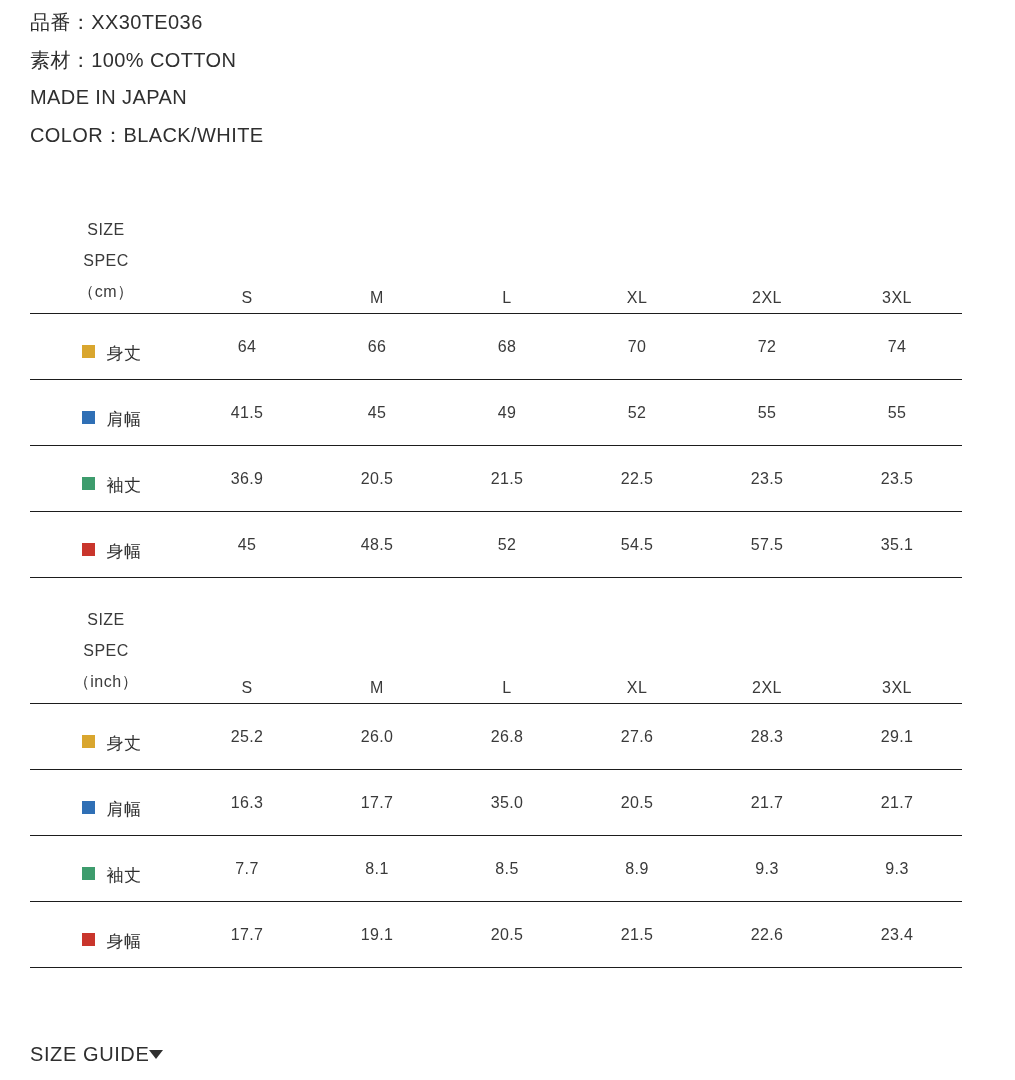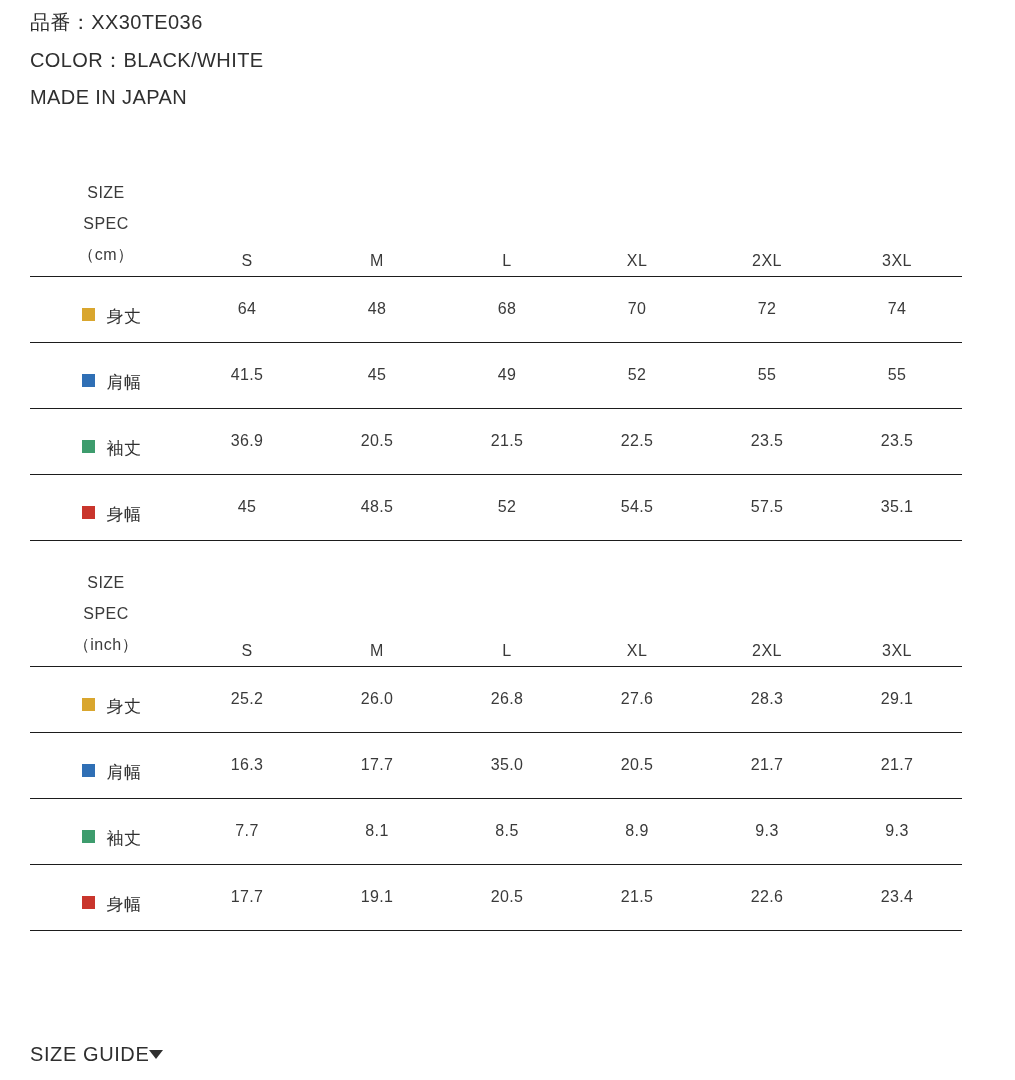--- a/index.html
+++ b/index.html
@@ -124,22 +124,23 @@
     display: inline-block;
   }
 </style>
 </head>
 <body>
 
 <div class="page">
 
   <div class="product-info">
     <div class="line">品番：XX30TE036</div>
+    <div class="line">素材：100% COTTON</div>
+    <div class="line">MADE IN JAPAN</div>
     <div class="line">COLOR：BLACK/WHITE</div>
-    <div class="line">MADE IN JAPAN</div>
   </div>
 
   <div class="spec-block">
     <table class="spec">
       <colgroup>
         <col class="c-label">
           <col class="c-size">
           <col class="c-size">
           <col class="c-size">
           <col class="c-size">
@@ -160,21 +161,21 @@
           <th class="size-col">2XL</th>
           <th class="size-col">3XL</th>
         </tr>
       </thead>
       <tbody>
         <tr>
           <td class="row-label">
             <span class="swatch" style="background:#d9a62e"></span><span class="label-text">身丈</span>
           </td>
           <td>64</td>
-          <td>48</td>
+          <td>66</td>
           <td>68</td>
           <td>70</td>
           <td>72</td>
           <td>74</td>
         </tr>
         <tr>
           <td class="row-label">
             <span class="swatch" style="background:#2f6fb5"></span><span class="label-text">肩幅</span>
           </td>
           <td>41.5</td>

